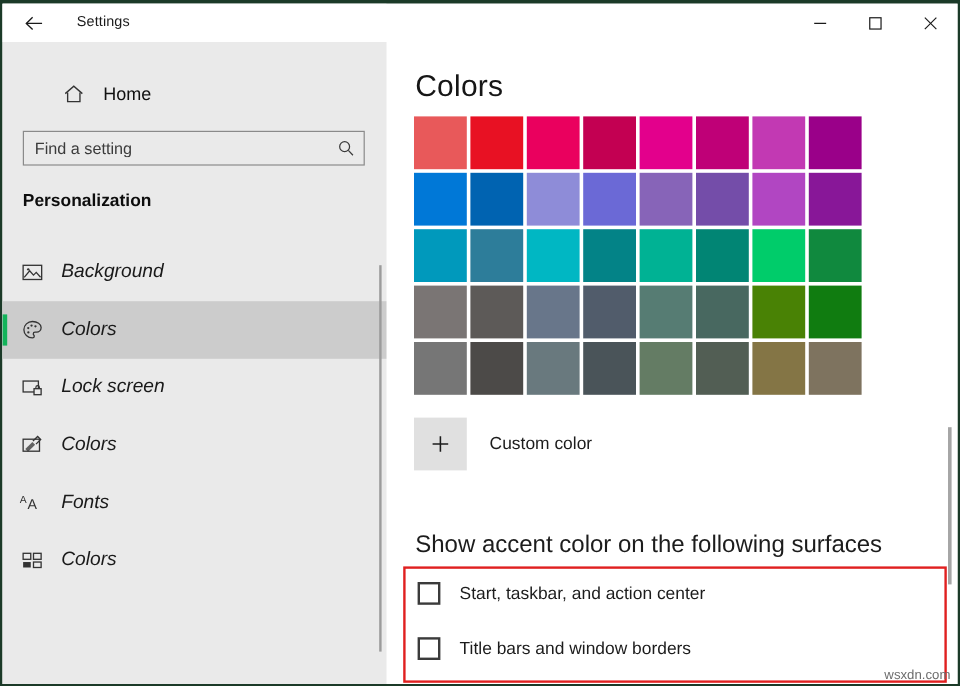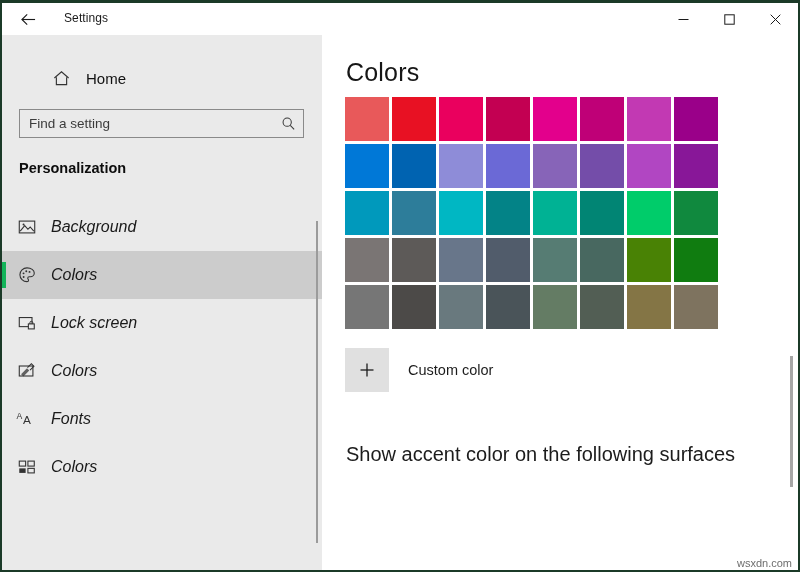--- a/index.html
+++ b/index.html
@@ -419,20 +419,30 @@
         <svg width="20" height="20" viewBox="0 0 20 20">
           <line x1="10" y1="3.5" x2="10" y2="16.5" stroke="#1c1c1c" stroke-width="1.3"></line>
           <line x1="3.5" y1="10" x2="16.5" y2="10" stroke="#1c1c1c" stroke-width="1.3"></line>
         </svg>
       </span>
       <span id="custom-color-label">Custom color</span>
     </div>
 
     <div id="surfaces-heading">Show accent color on the following surfaces</div>
 
+    <div id="redbox">
+      <div class="check-row" id="check-row-0">
+        <span class="checkbox"></span>
+        <span class="check-label">Start, taskbar, and action center</span>
+      </div>
+      <div class="check-row" id="check-row-1">
+        <span class="checkbox"></span>
+        <span class="check-label">Title bars and window borders</span>
+      </div>
+    </div>
   </div>
 
   <div id="titlebar">
     <div id="back-button">
       <svg width="17" height="15" viewBox="0 0 18 16">
         <line x1="2" y1="8" x2="16" y2="8" stroke="#1a1a1a" stroke-width="1.2"></line>
         <path d="M7.6 2.6 L2 8 L7.6 13.4" fill="none" stroke="#1a1a1a" stroke-width="1.2"></path>
       </svg>
     </div>
     <div id="titlebar-title">Settings</div>

